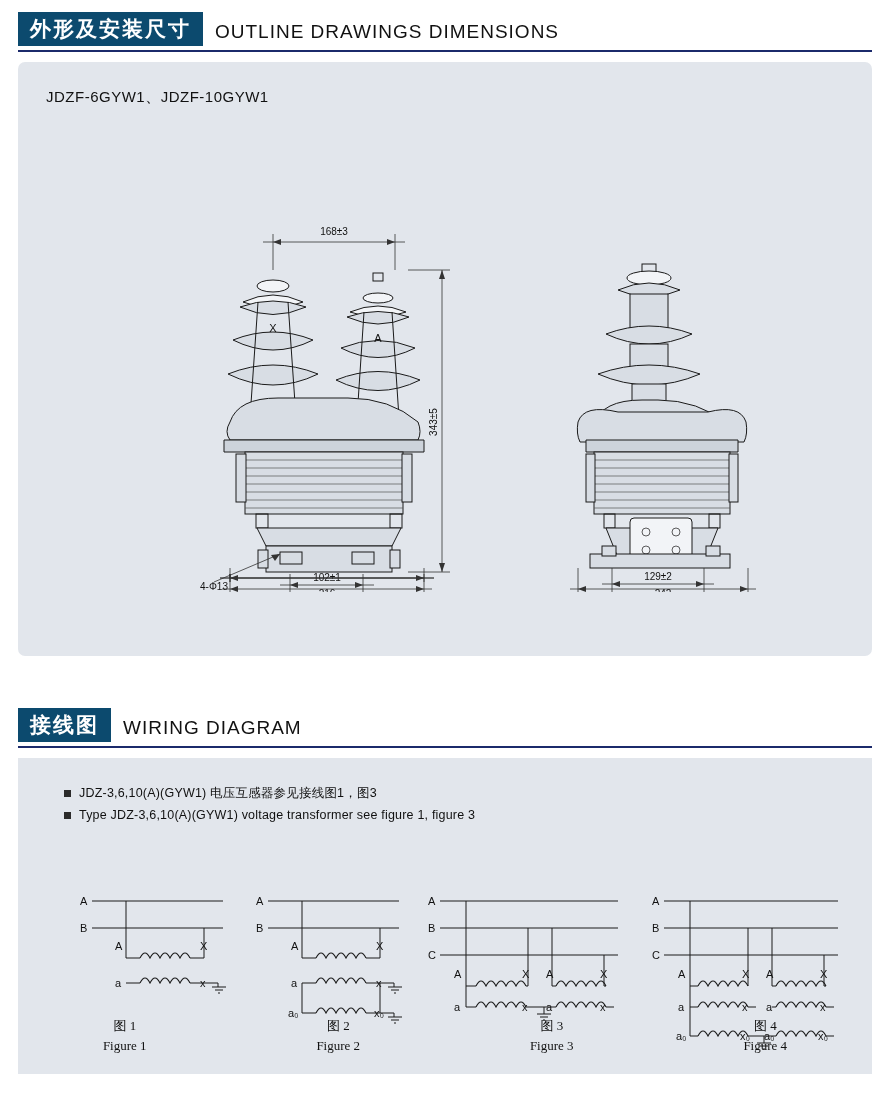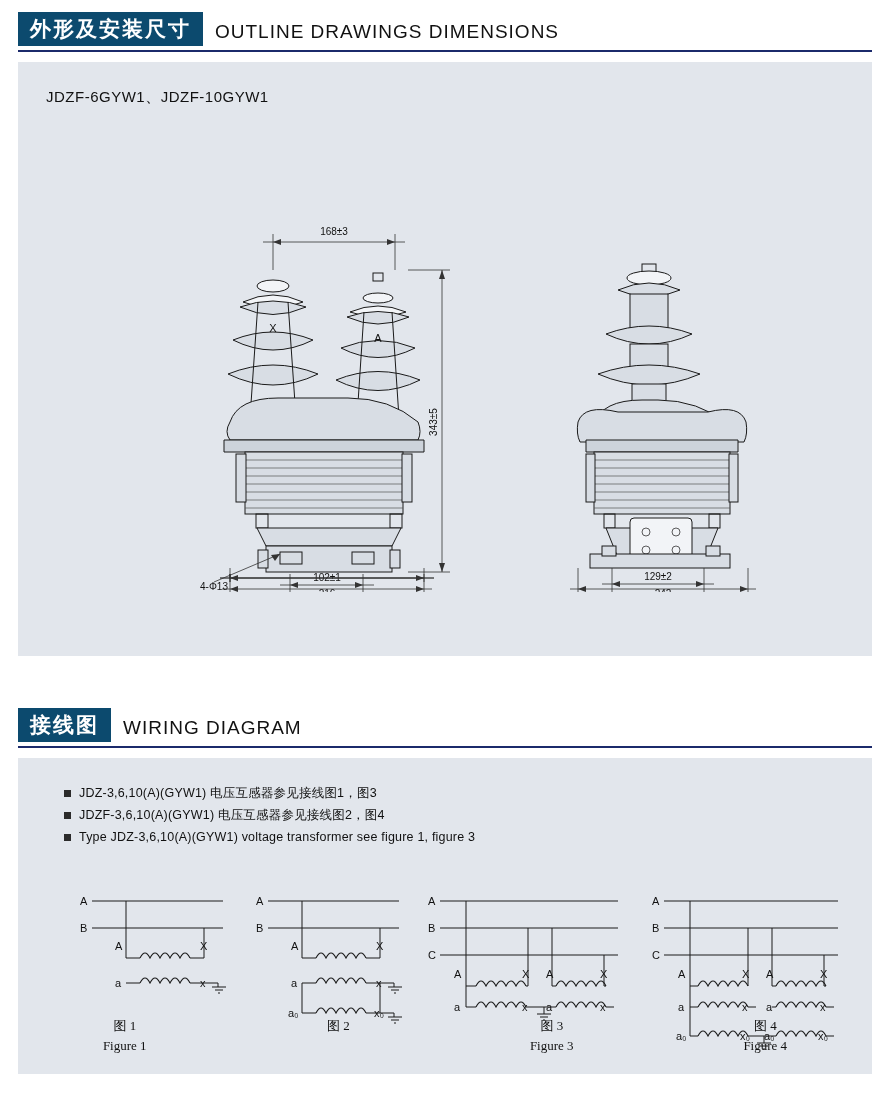--- a/index.html
+++ b/index.html
@@ -36,21 +36,21 @@
   }
   .rule{
     height:2px;background:#1b2a6b;
     margin:4px 18px 0 18px;
   }
   .panel{
     background:#e2e6ec;
     margin:10px 18px 0 18px;
     position:relative;
   }
-  #outline-panel{height:594px;}
+  #outline-panel{height:594px;border-radius:7px;}
   #wiring-panel{height:316px;}
   .model-label{
     position:absolute;left:28px;top:26px;
     font-size:15px;letter-spacing:.5px;color:#111;
   }
   .bullets{
     position:absolute;left:46px;top:26px;
   }
   .bullet-row{
     display:flex;align-items:flex-start;
@@ -260,24 +260,20 @@
   <div class="en-title">WIRING  DIAGRAM</div>
 </div>
 <div class="rule"></div>
 
 <div class="panel" id="wiring-panel">
 
   <div class="bullets">
     <div class="bullet-row">
       <span class="bullet-mark"></span>
       <span>JDZ-3,6,10(A)(GYW1)  电压互感器参见接线图1，图3</span>
-    </div>
-    <div class="bullet-row">
-      <span class="bullet-mark"></span>
-      <span>JDZF-3,6,10(A)(GYW1)  电压互感器参见接线图2，图4</span>
     </div>
     <div class="bullet-row">
       <span class="bullet-mark"></span>
       <span>Type JDZ-3,6,10(A)(GYW1)  voltage transformer see figure 1, figure 3</span>
     </div>
   </div>
 
   <svg width="854" height="220" viewBox="0 0 854 220" style="position:absolute;left:0;top:128px;">
     <defs>
       <g id="coil">
@@ -465,20 +461,21 @@
     </g>
   </svg>
 
   <div class="fig-captions">
     <div class="fig-cap">
       <div>图 1</div>
       <div>Figure 1</div>
     </div>
     <div class="fig-cap">
       <div>图 2</div>
+      <div>Figure 2</div>
     </div>
     <div class="fig-cap">
       <div>图 3</div>
       <div>Figure 3</div>
     </div>
     <div class="fig-cap">
       <div>图 4</div>
       <div>Figure 4</div>
     </div>
   </div>

